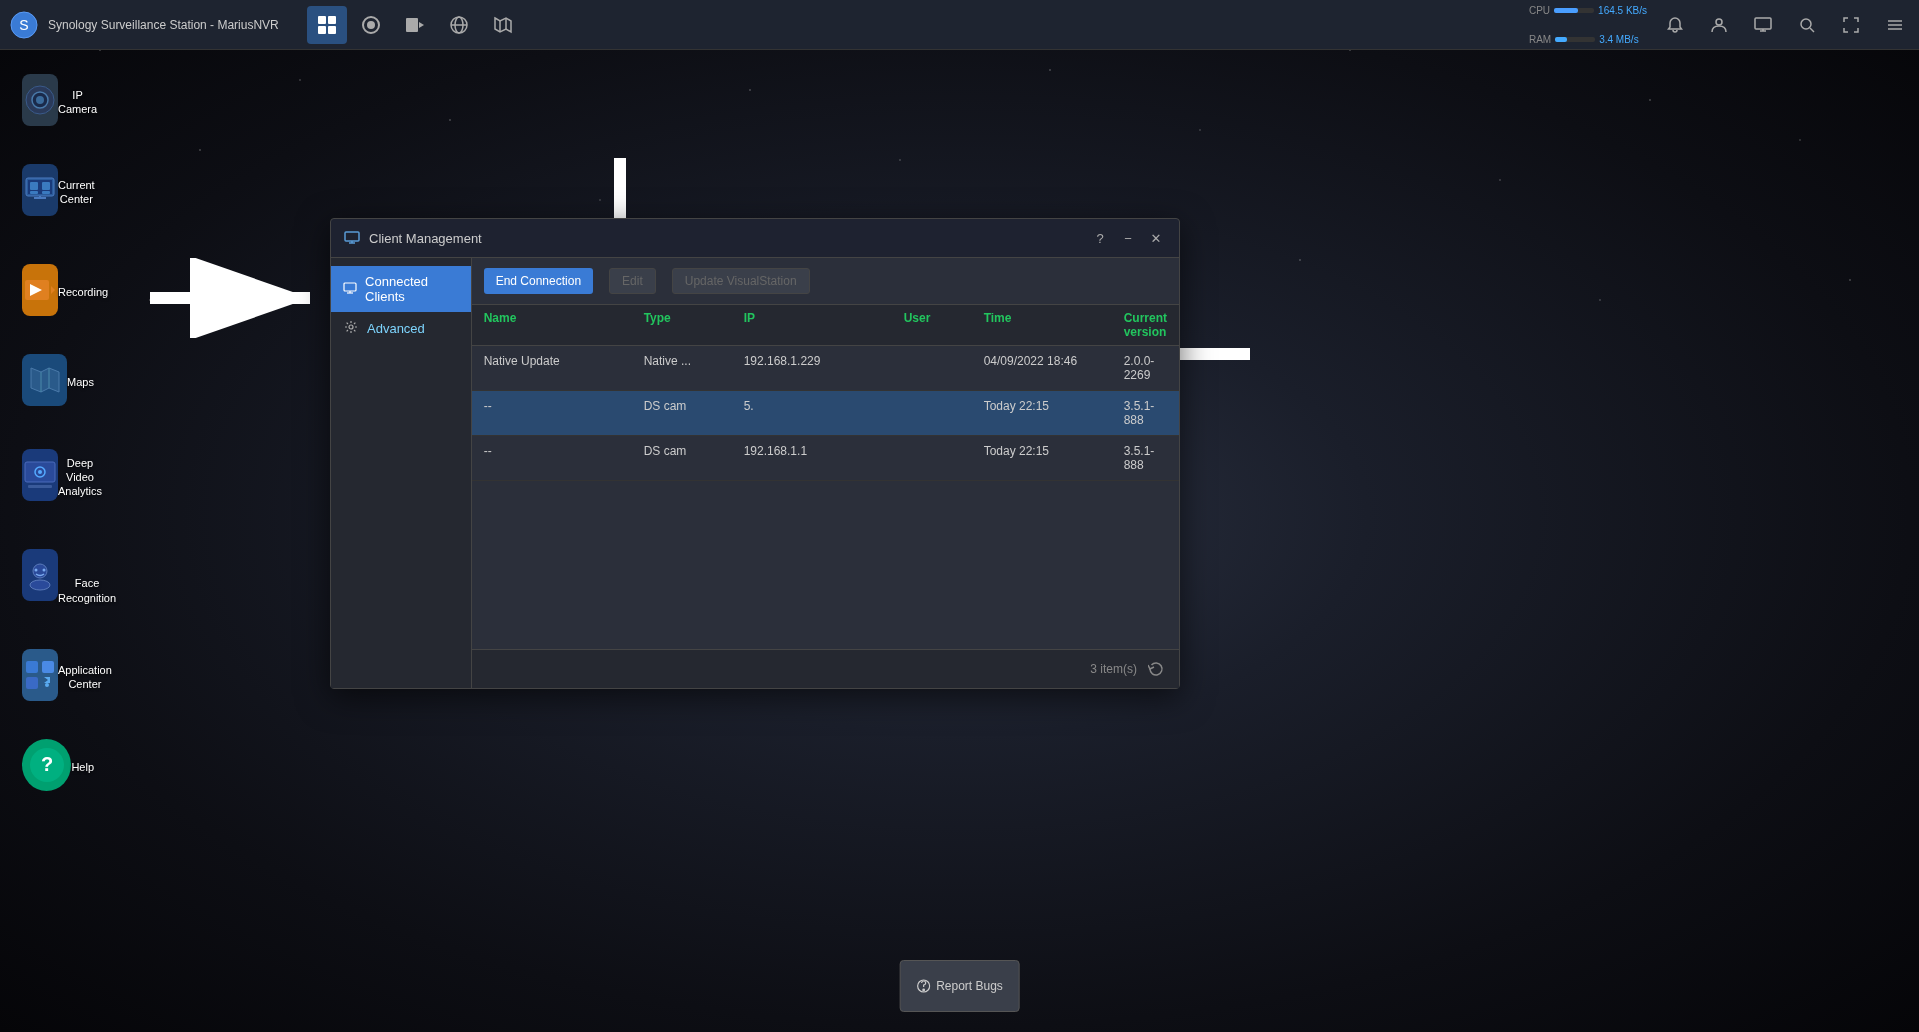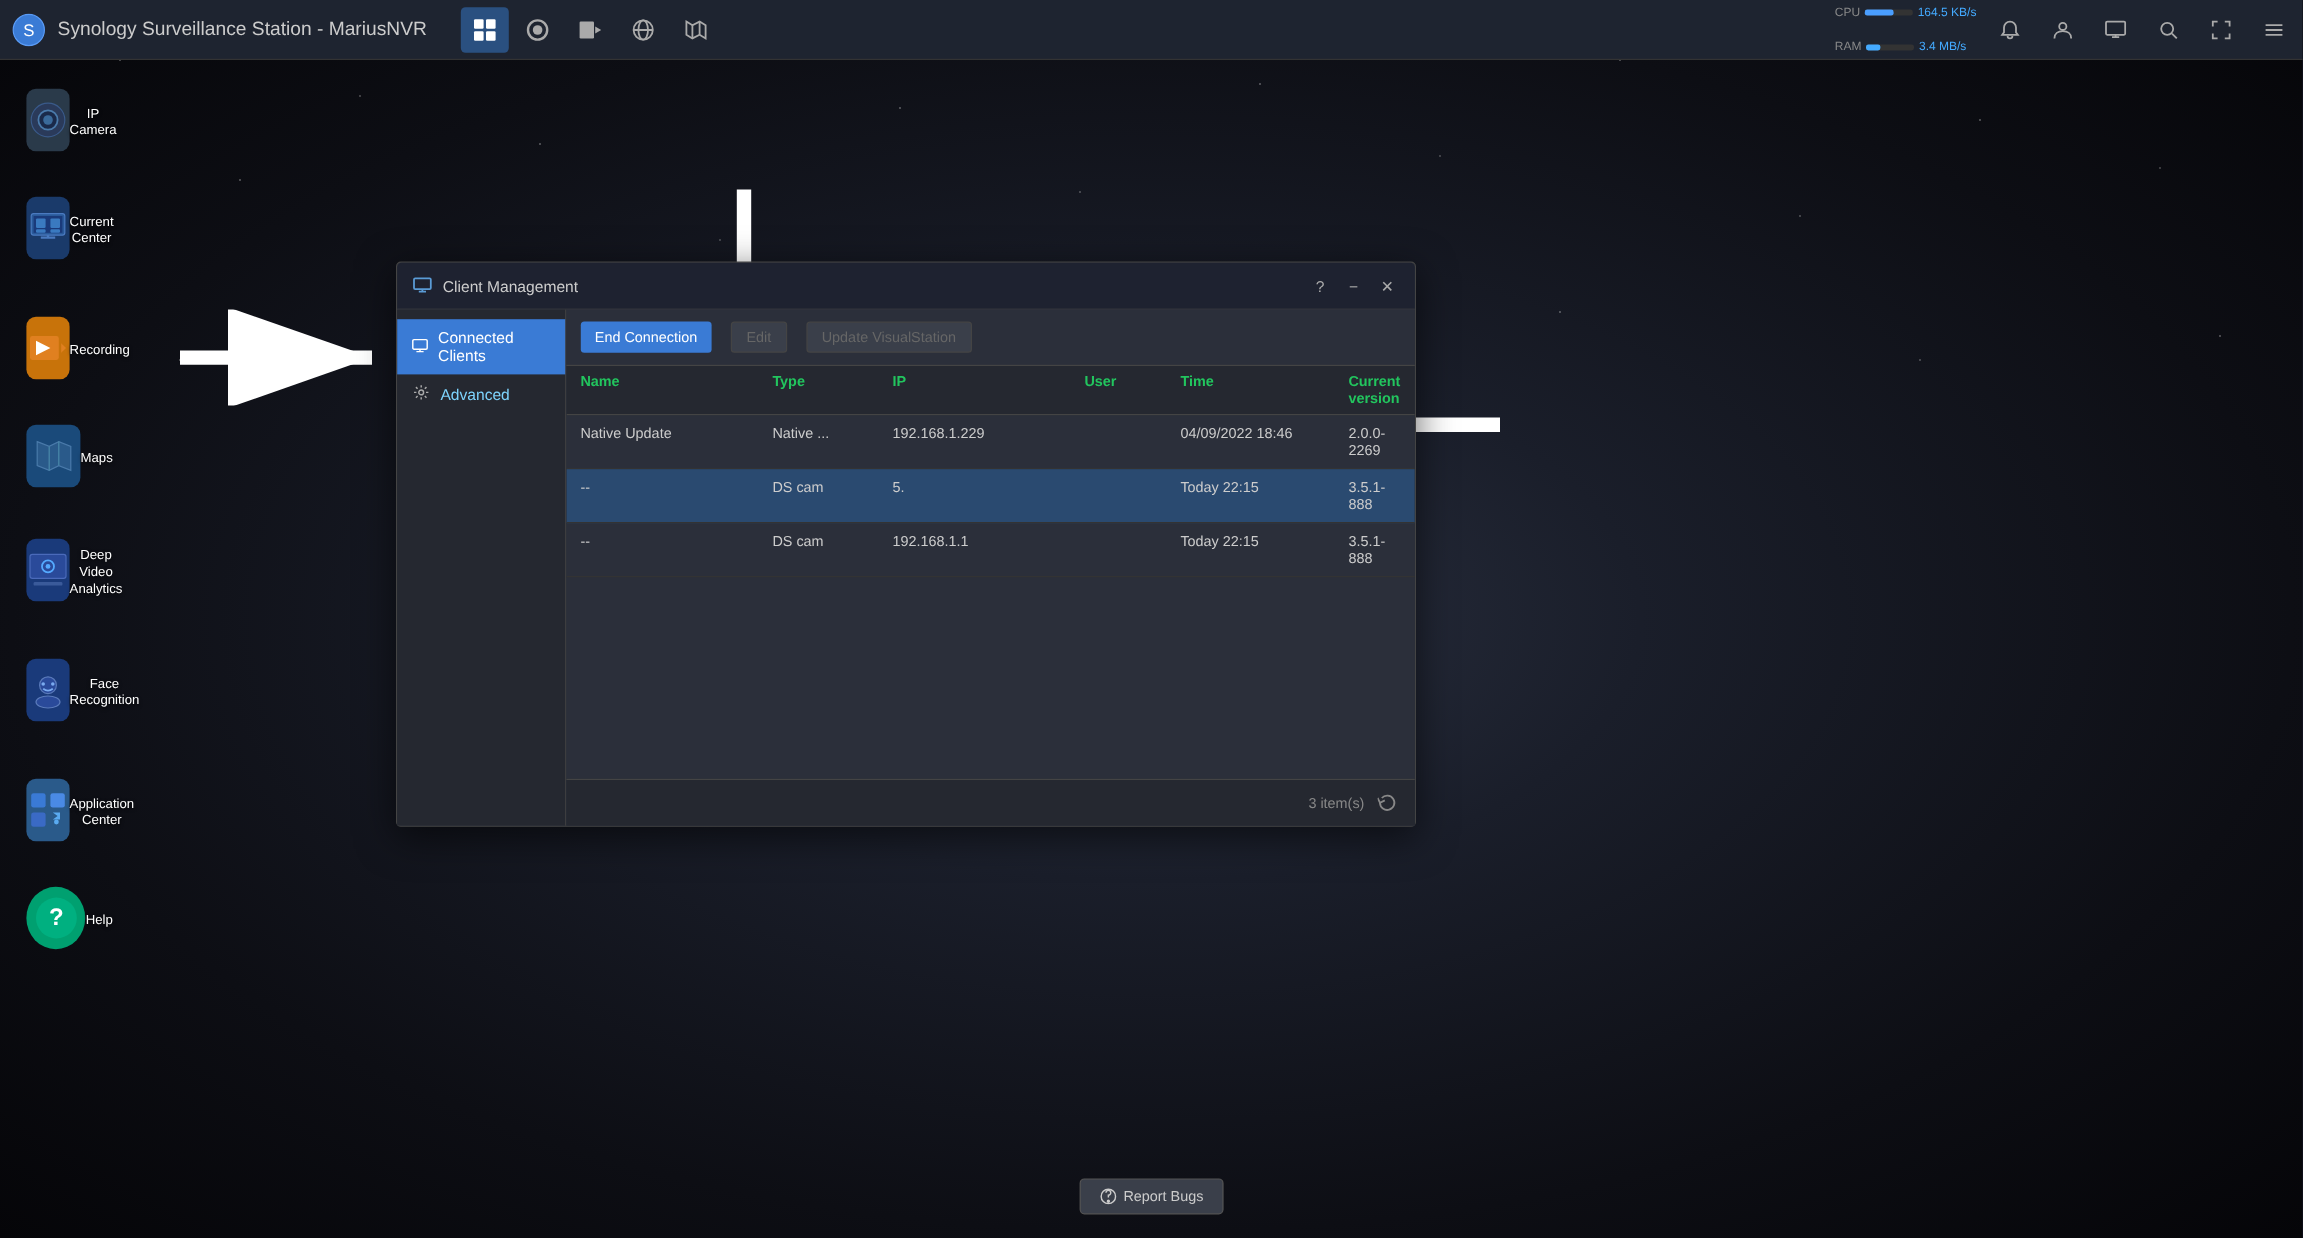--- a/index.html
+++ b/index.html
@@ -70,21 +70,21 @@
       width: 32px;
       height: 32px;
       margin-right: 8px;
       display: flex;
       align-items: center;
       justify-content: center;
     }
 
     .taskbar-title {
       color: #ccc;
-      font-size: 16px;
+      font-size: 12px;
       margin-right: 28px;
     }
 
     .taskbar-nav {
       display: flex;
       gap: 4px;
       margin-right: auto;
     }
 
     .taskbar-nav-btn {
@@ -359,21 +359,21 @@
 
     
     .report-bugs-btn {
       position: absolute;
       bottom: 20px;
       left: 50%;
       transform: translateX(-50%);
       background: #3a3f4a;
       color: #ccc;
       border: 1px solid #555;
-      padding: 7px 16px;
+      padding: 18px 16px;
       border-radius: 4px;
       cursor: pointer;
       font-size: 12px;
       display: flex;
       align-items: flex-start;
       gap: 6px;
       z-index: 50;
     }
 
     
@@ -549,21 +549,21 @@
       <svg width="36" height="36" viewBox="0 0 36 36" fill="none">
         <rect x="3" y="5" width="30" height="20" rx="2" fill="#2a4a9a" stroke="#4a6aba" stroke-width="1"></rect>
         <circle cx="18" cy="15" r="5" fill="none" stroke="#5af" stroke-width="1.5"></circle>
         <circle cx="18" cy="15" r="2" fill="#5af"></circle>
         <rect x="6" y="28" width="24" height="3" rx="1" fill="#3a5a9a"></rect>
       </svg>
     </div>
     <span class="desktop-icon-label">Deep Video Analytics</span>
   </div>
 
-  <div class="desktop-icon" style="top:545px;left:18px;">
+  <div class="desktop-icon" style="top:545px;left:18px;align-items:flex-end;">
     <div class="desktop-icon-img" style="background:#1a3a7a;">
       <svg width="36" height="36" viewBox="0 0 36 36" fill="none">
         <circle cx="18" cy="14" r="7" fill="#2a4a9a" stroke="#5a7aba" stroke-width="1"></circle>
         <ellipse cx="18" cy="28" rx="10" ry="5" fill="#2a4a9a" stroke="#5a7aba" stroke-width="1"></ellipse>
         <circle cx="14" cy="13" r="1.5" fill="#7aaaf0"></circle>
         <circle cx="22" cy="13" r="1.5" fill="#7aaaf0"></circle>
         <path d="M14 17 Q18 20 22 17" stroke="#7aaaf0" stroke-width="1.5" fill="none"></path>
       </svg>
     </div>
     <span class="desktop-icon-label">Face Recognition</span>

